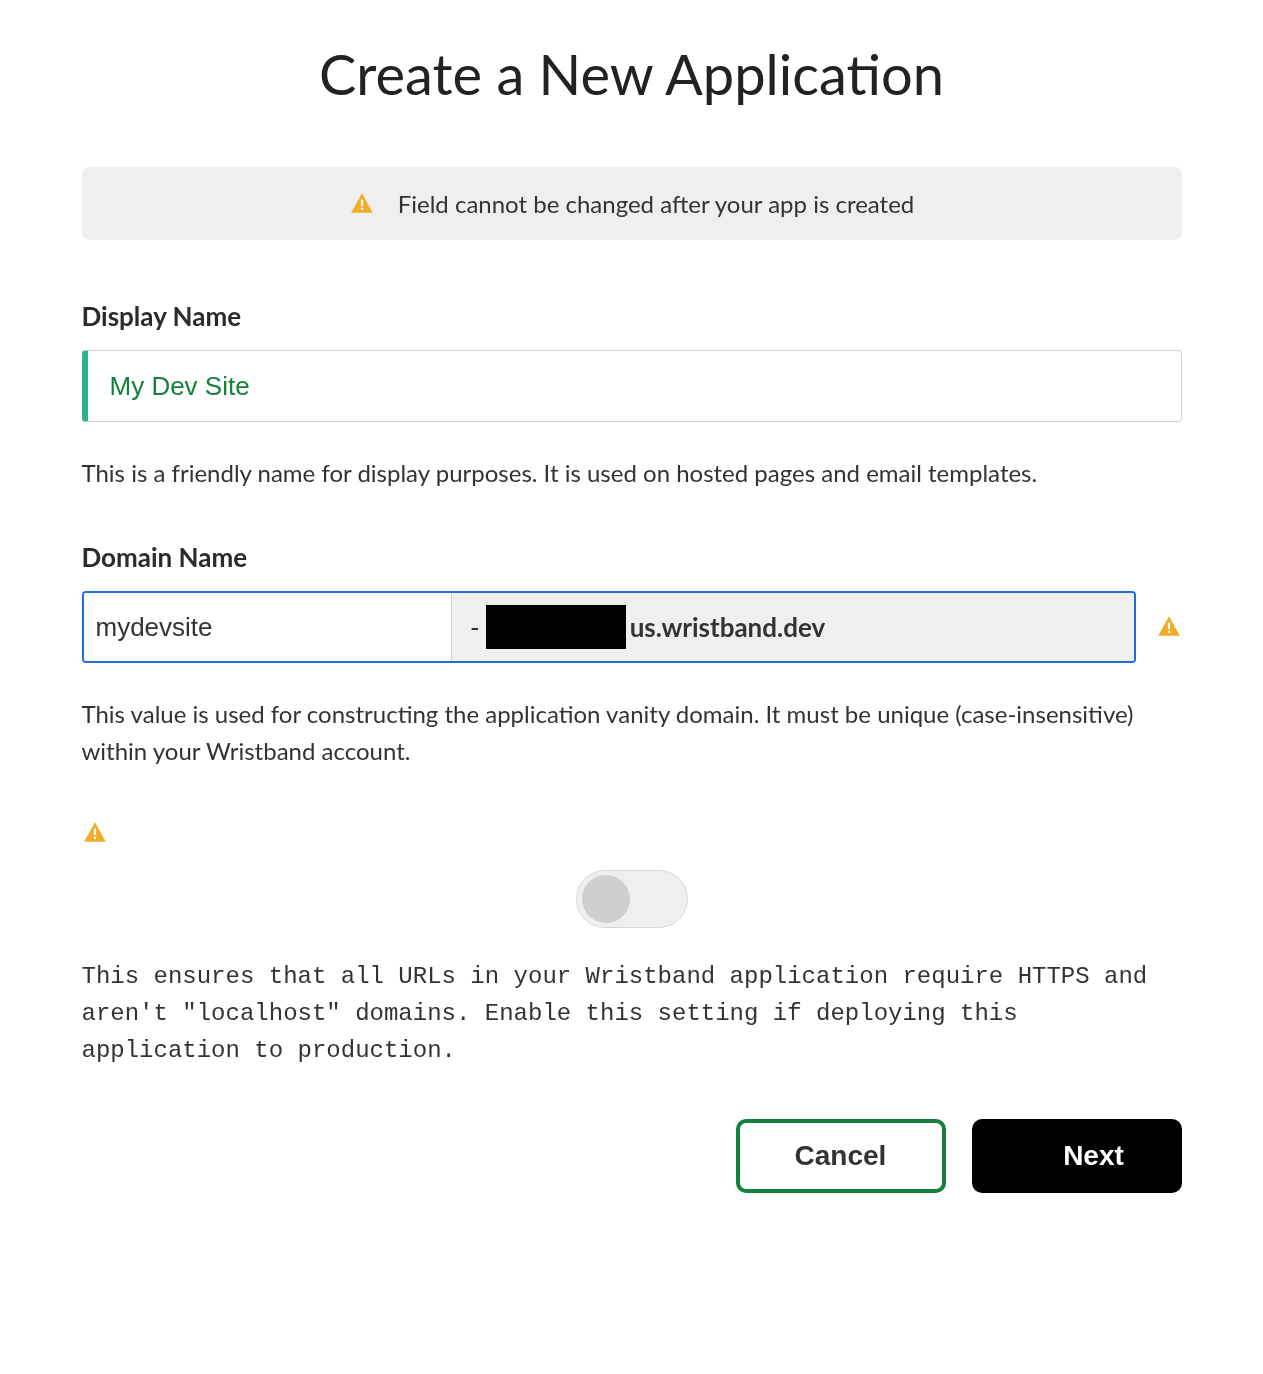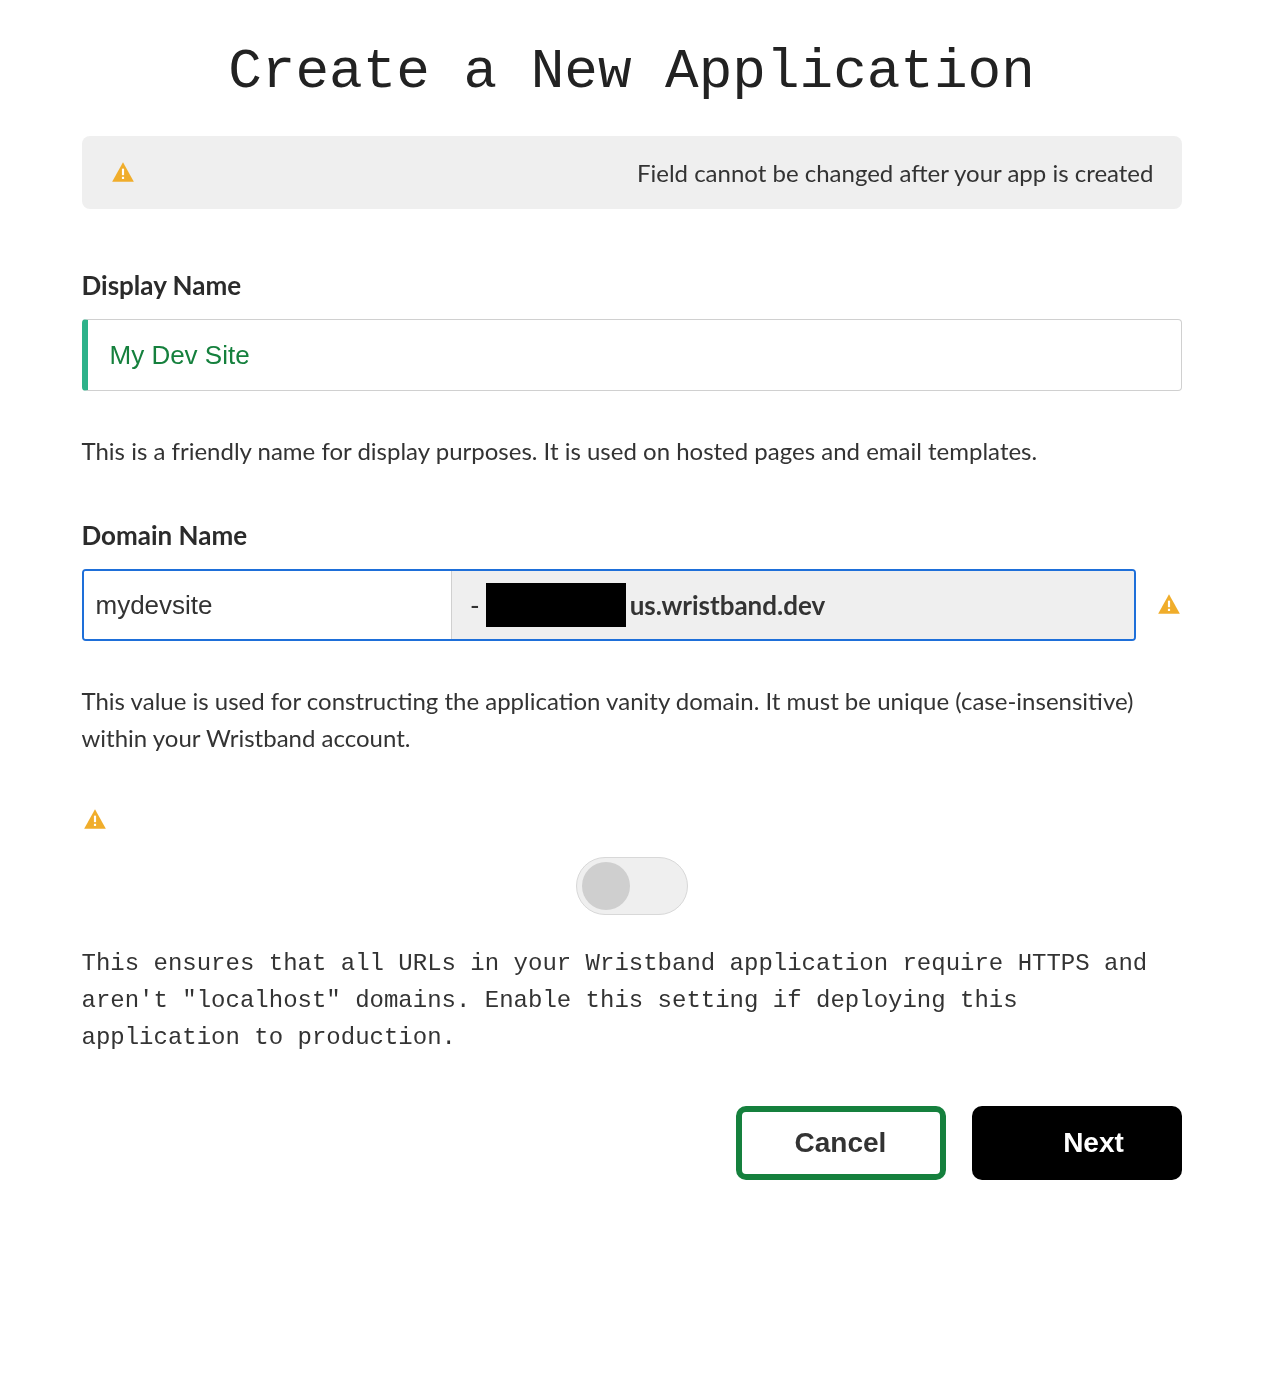--- a/index.html
+++ b/index.html
@@ -14,31 +14,30 @@
       padding: 40px;
     }
     .container {
       max-width: 1100px;
       margin: 0 auto;
     }
     .page-title {
       font-size: 56px;
       font-weight: 400;
       text-align: center;
-      margin-bottom: 32px;
+      margin-bottom: 60px;
       color: #222;
-      font-family: Liberation Mono, monospace;
     }
     .alert-banner {
       background: #efefef;
       border-radius: 8px;
       padding: 22px 28px;
       display: flex;
       align-items: center;
-      justify-content: space-between;
+      justify-content: center;
       gap: 23px;
       margin-bottom: 60px;
     }
     .alert-banner-text {
       font-size: 24px;
       color: #333;
     }
     .warning-icon {
       width: 26px;
       height: 26px;
@@ -78,21 +77,21 @@
       outline: none;
       color: #15803d;
     }
     .text-input.with-accent {
       border-left: 6px solid #2db28a;
     }
     .helper-text {
       font-size: 24px;
       color: #333;
       line-height: 1.55;
-      margin-top: 41px;
+      margin-top: 32px;
     }
     .domain-row {
       display: flex;
       align-items: center;
       gap: 20px;
     }
     .domain-input-wrap {
       display: flex;
       flex: 1;
       border: 2px solid #1e6fd9;
@@ -166,21 +165,21 @@
       font-weight: 600;
       border-radius: 10px;
       cursor: pointer;
       display: flex;
       align-items: center;
       justify-content: center;
     }
     .btn-secondary {
       background: #fff;
       color: #333;
-      border: 6px solid #15803d;
+      border: 4px solid #15803d;
     }
     .btn-primary {
       background: #000;
       color: #fff;
       border: none;
       font-weight: 700;
       padding-left: 34px;
     }
   </style>
 </head>

